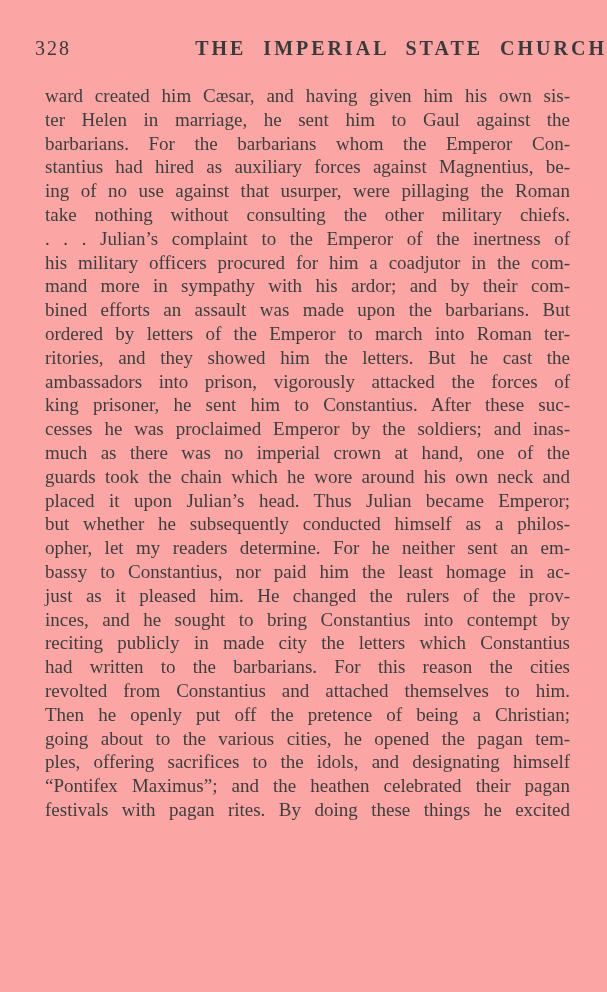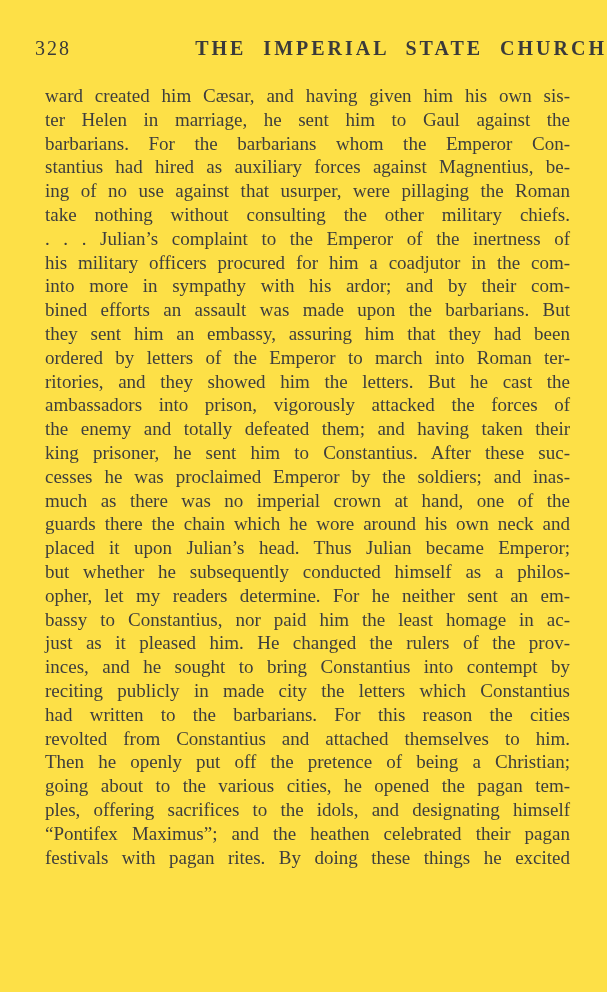--- a/index.html
+++ b/index.html
@@ -9,21 +9,21 @@
   body {
     width: 607px;
     height: 992px;
     background: #fdfdfc;
     font-family: "Liberation Serif", serif;
   }
   .page {
     position: relative;
     width: 607px;
     height: 992px;
-    background: #fde047;
+    background: #fca5a5;
     overflow: hidden;
     color: #3e3e3e;
   }
   .header-row {
     position: absolute;
     top: 37px;
     left: 0;
     width: 607px;
     height: 26px;
   }
@@ -72,31 +72,29 @@
   </div>
   <div class="body-text">
       <div class="text-line">ward created him Cæsar, and having given him his own sis-</div>
       <div class="text-line">ter Helen in marriage, he sent him to Gaul against the</div>
       <div class="text-line">barbarians.  For the barbarians whom the Emperor Con-</div>
       <div class="text-line">stantius had hired as auxiliary forces against Magnentius, be-</div>
       <div class="text-line">ing of no use against that usurper, were pillaging the Roman</div>
       <div class="text-line">take nothing without consulting the other military chiefs.</div>
       <div class="text-line">. . . Julian’s complaint to the Emperor of the inertness of</div>
       <div class="text-line">his military officers procured for him a coadjutor in the com-</div>
-      <div class="text-line">into more in sympathy with his ardor; and by their com-</div>
+      <div class="text-line">mand more in sympathy with his ardor; and by their com-</div>
       <div class="text-line">bined efforts an assault was made upon the barbarians.  But</div>
-      <div class="text-line">they sent him an embassy, assuring him that they had been</div>
       <div class="text-line">ordered by letters of the Emperor to march into Roman ter-</div>
       <div class="text-line">ritories, and they showed him the letters.  But he cast the</div>
       <div class="text-line">ambassadors into prison, vigorously attacked the forces of</div>
-      <div class="text-line">the enemy and totally defeated them; and having taken their</div>
       <div class="text-line">king prisoner, he sent him to Constantius.  After these suc-</div>
       <div class="text-line">cesses he was proclaimed Emperor by the soldiers; and inas-</div>
       <div class="text-line">much as there was no imperial crown at hand, one of the</div>
-      <div class="text-line">guards there the chain which he wore around his own neck and</div>
+      <div class="text-line">guards took the chain which he wore around his own neck and</div>
       <div class="text-line">placed it upon Julian’s head.  Thus Julian became Emperor;</div>
       <div class="text-line">but whether he subsequently conducted himself as a philos-</div>
       <div class="text-line">opher, let my readers determine.  For he neither sent an em-</div>
       <div class="text-line">bassy to Constantius, nor paid him the least homage in ac-</div>
       <div class="text-line">just as it pleased him.  He changed the rulers of the prov-</div>
       <div class="text-line">inces, and he sought to bring Constantius into contempt by</div>
       <div class="text-line">reciting publicly in made city the letters which Constantius</div>
       <div class="text-line">had written to the barbarians.  For this reason the cities</div>
       <div class="text-line">revolted from Constantius and attached themselves to him.</div>
       <div class="text-line">Then he openly put off the pretence of being a Christian;</div>

